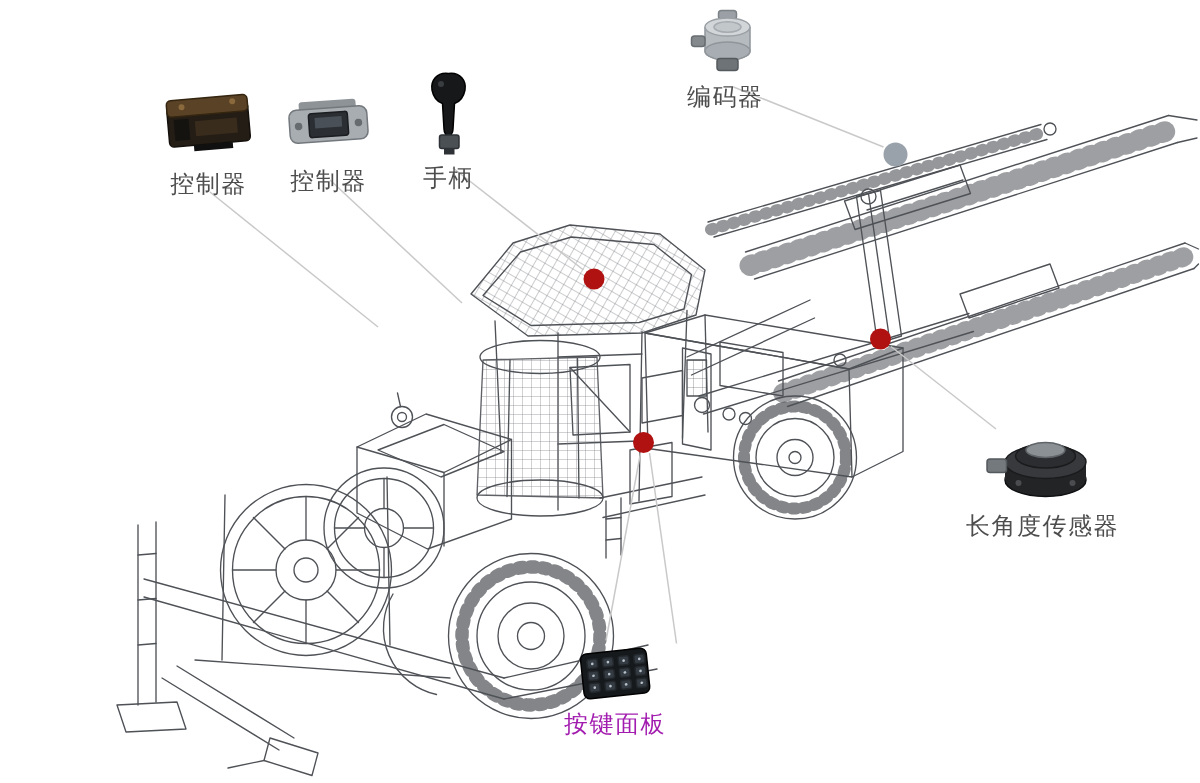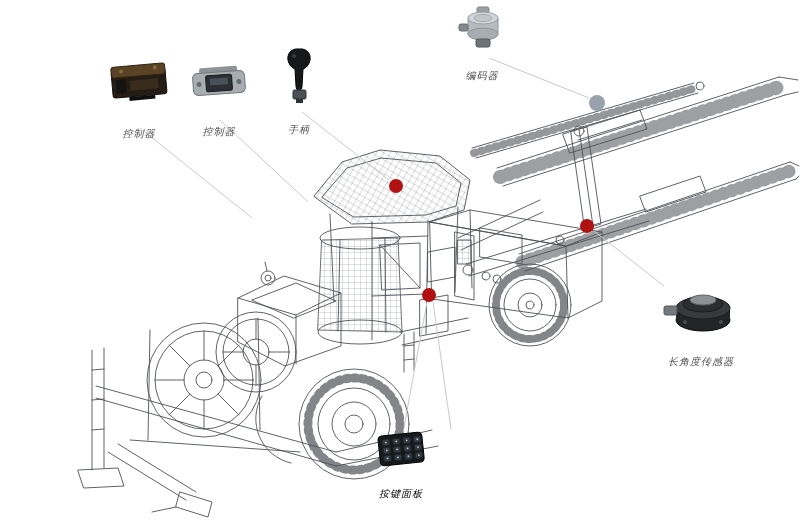--- a/index.html
+++ b/index.html
@@ -12,24 +12,23 @@
     font-family: "Liberation Sans", sans-serif;
   }
   .layer { position: absolute; left: 0; top: 0; }
   .overlay { pointer-events: none; z-index: 2; }
   .vehicle { z-index: 1; }
   .comp {
     position: absolute; margin: 0; z-index: 3;
     display: flex; flex-direction: column; align-items: center;
   }
   .cap {
-    font-size: 10px; margin-top: 19px;
+    font-size: 16px; margin-top: 5px;
     letter-spacing: 1px; white-space: nowrap;
     color: #4d4d4d;
-    font-style: italic;
   }
 </style>
 </head>
 <body>
 
 <div class="stage">
 
   <svg class="layer vehicle" width="800" height="522" viewBox="0 0 800 522">
     <defs>
       <pattern id="mesh" width="6" height="6" patternUnits="userSpaceOnUse">
@@ -247,21 +246,21 @@
       <path d="M10,12 L10,28 A15,6 0 0 0 40,28 L40,12" fill="#b6bbbf" stroke="#8f959a"></path>
       <ellipse cx="25" cy="28" rx="15" ry="6" fill="#a7adb2" stroke="#8f959a"></ellipse>
       <ellipse cx="25" cy="12" rx="15" ry="6" fill="#d2d6d9" stroke="#9aa0a5"></ellipse>
       <ellipse cx="25" cy="12" rx="9" ry="3.5" fill="#c2c7ca" stroke="#a5abb0"></ellipse>
       <rect x="1" y="18" width="9" height="7" rx="2" fill="#84898e" stroke="#686d72"></rect>
       <rect x="18" y="33" width="14" height="8" rx="2" fill="#6e7378" stroke="#54595e"></rect>
     </svg>
     <figcaption class="cap" style="color: rgb(77, 77, 77);">编码器</figcaption>
   </figure>
 
-  <figure class="comp" style="left:663px; top:278px;text-align:center;">
+  <figure class="comp" style="left:644px; top:278px;text-align:center;">
     <svg width="76" height="58" viewBox="0 0 76 58">
       <ellipse cx="40" cy="42" rx="27" ry="11" fill="#232426" stroke="#0e0f10"></ellipse>
       <rect x="13" y="30" width="54" height="12" fill="#232426"></rect>
       <ellipse cx="40" cy="30" rx="27" ry="11" fill="#37393c" stroke="#1a1b1d"></ellipse>
       <ellipse cx="40" cy="26" rx="20" ry="8" fill="#2c2d30" stroke="#1a1b1d"></ellipse>
       <ellipse cx="40" cy="22" rx="13" ry="5" fill="#8b9094" stroke="#5f6468"></ellipse>
       <rect x="1" y="28" width="13" height="9" rx="2" fill="#74797d" stroke="#54595d"></rect>
       <circle cx="22" cy="44" r="2" fill="#4a4c4f"></circle>
       <circle cx="58" cy="44" r="2" fill="#4a4c4f"></circle>
     </svg>
@@ -291,17 +290,17 @@
         <circle cx="10.5" cy="21" r="0.9" fill="#b7c0c8"></circle>
           <circle cx="21" cy="21" r="0.9" fill="#b7c0c8"></circle>
         <circle cx="31.5" cy="21" r="0.9" fill="#b7c0c8"></circle>
           <circle cx="42" cy="21" r="0.9" fill="#b7c0c8"></circle>
         <circle cx="10.5" cy="29" r="0.9" fill="#b7c0c8"></circle>
           <circle cx="21" cy="29" r="0.9" fill="#b7c0c8"></circle>
         <circle cx="31.5" cy="29" r="0.9" fill="#b7c0c8"></circle>
           <circle cx="42" cy="29" r="0.9" fill="#b7c0c8"></circle>
       </g>
     </svg>
-    <figcaption class="cap" style="color: #000000;">按键面板</figcaption>
+    <figcaption class="cap" style="color: #a21caf;">按键面板</figcaption>
   </figure>
 
 
 </div>
 
 </body></html>

